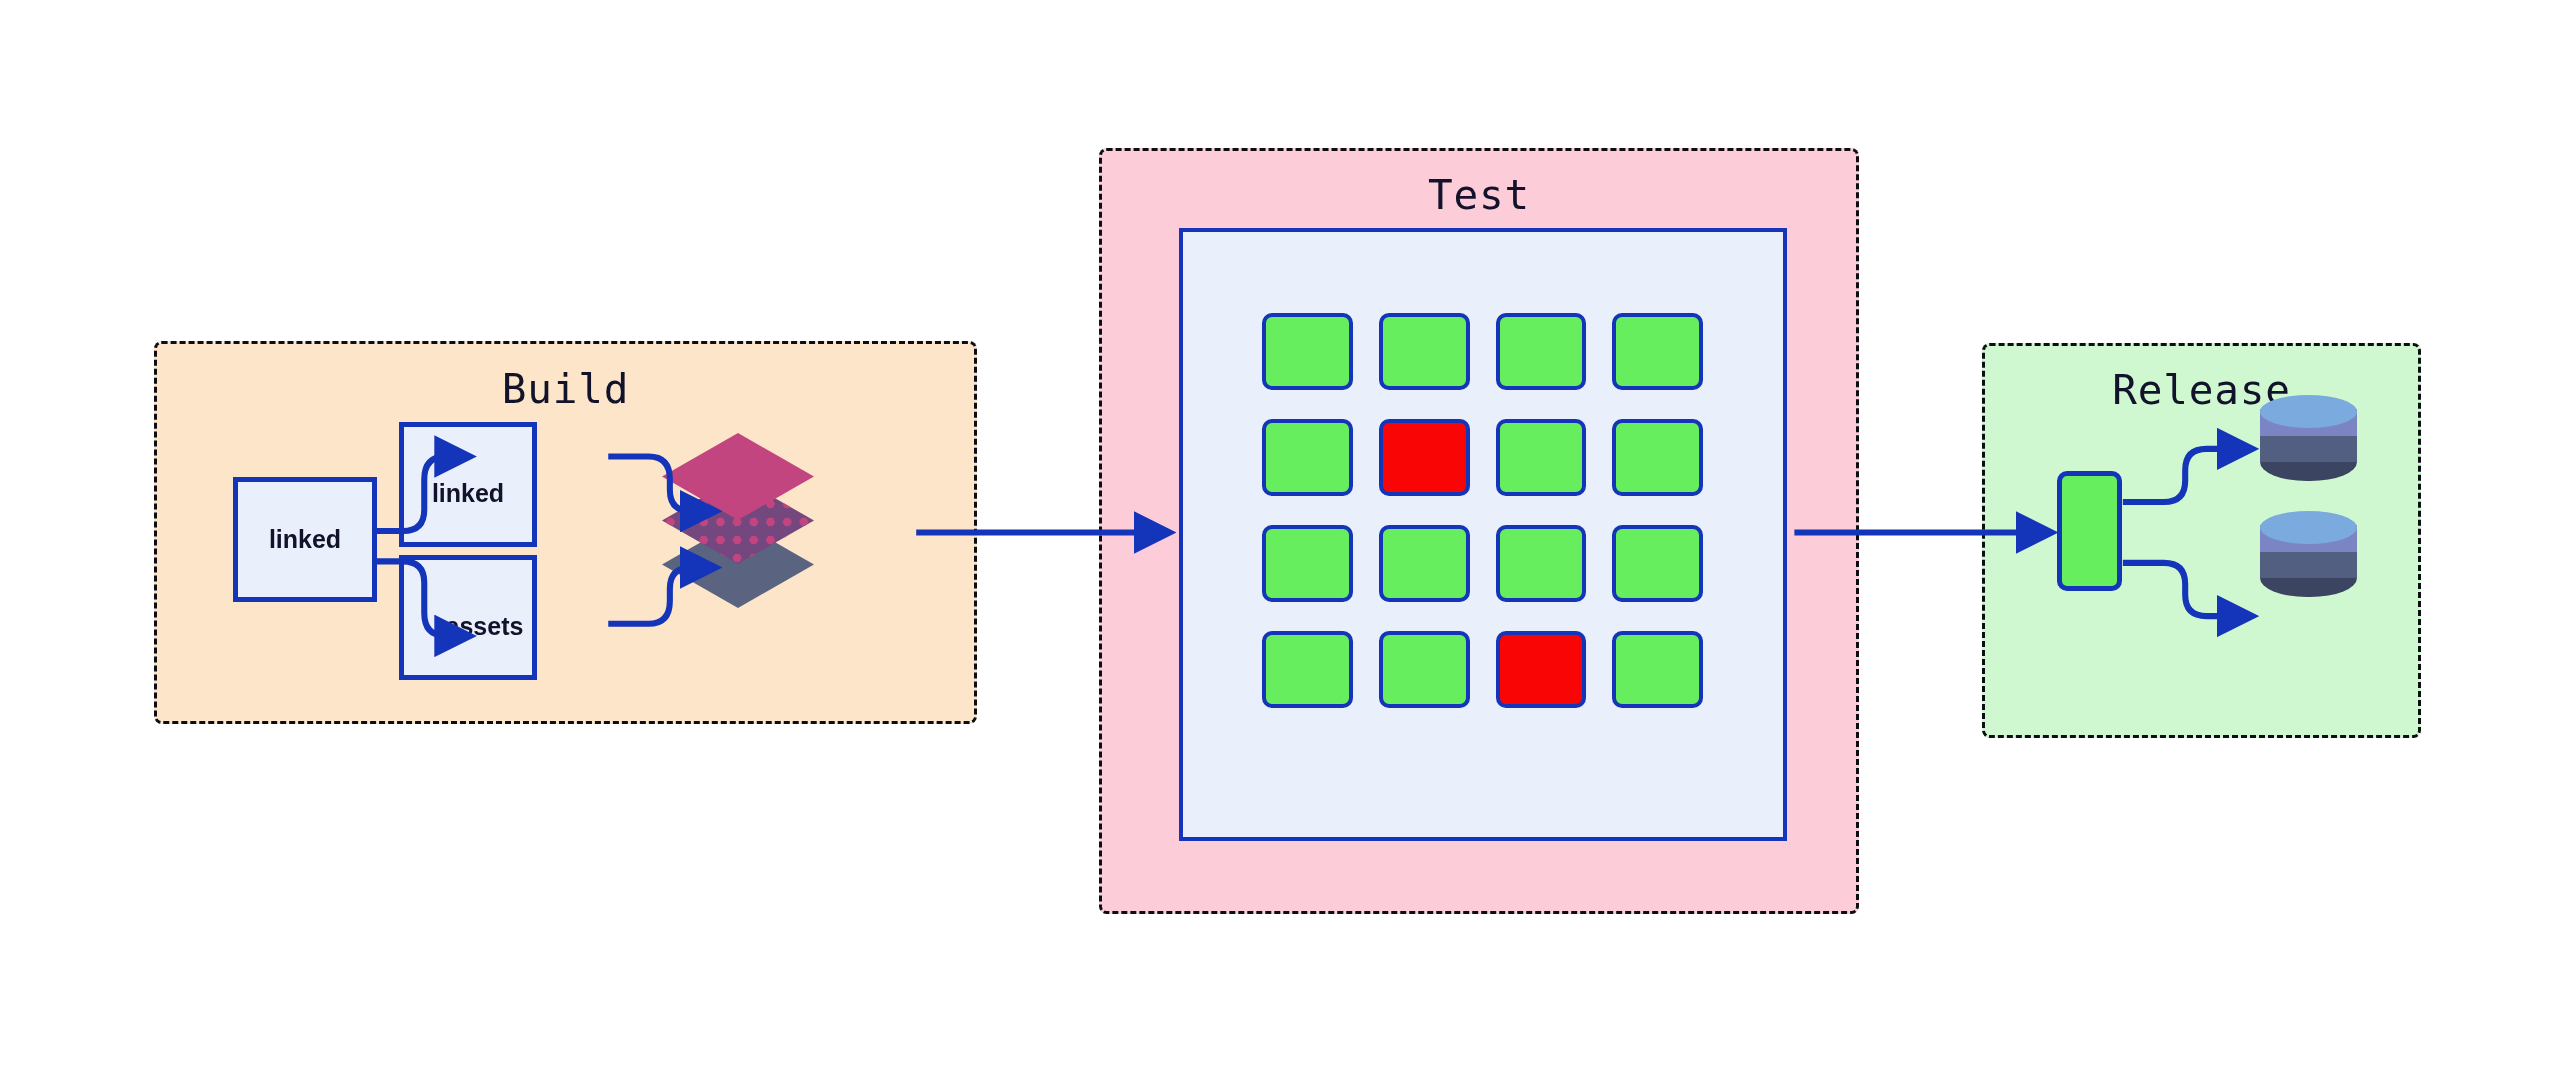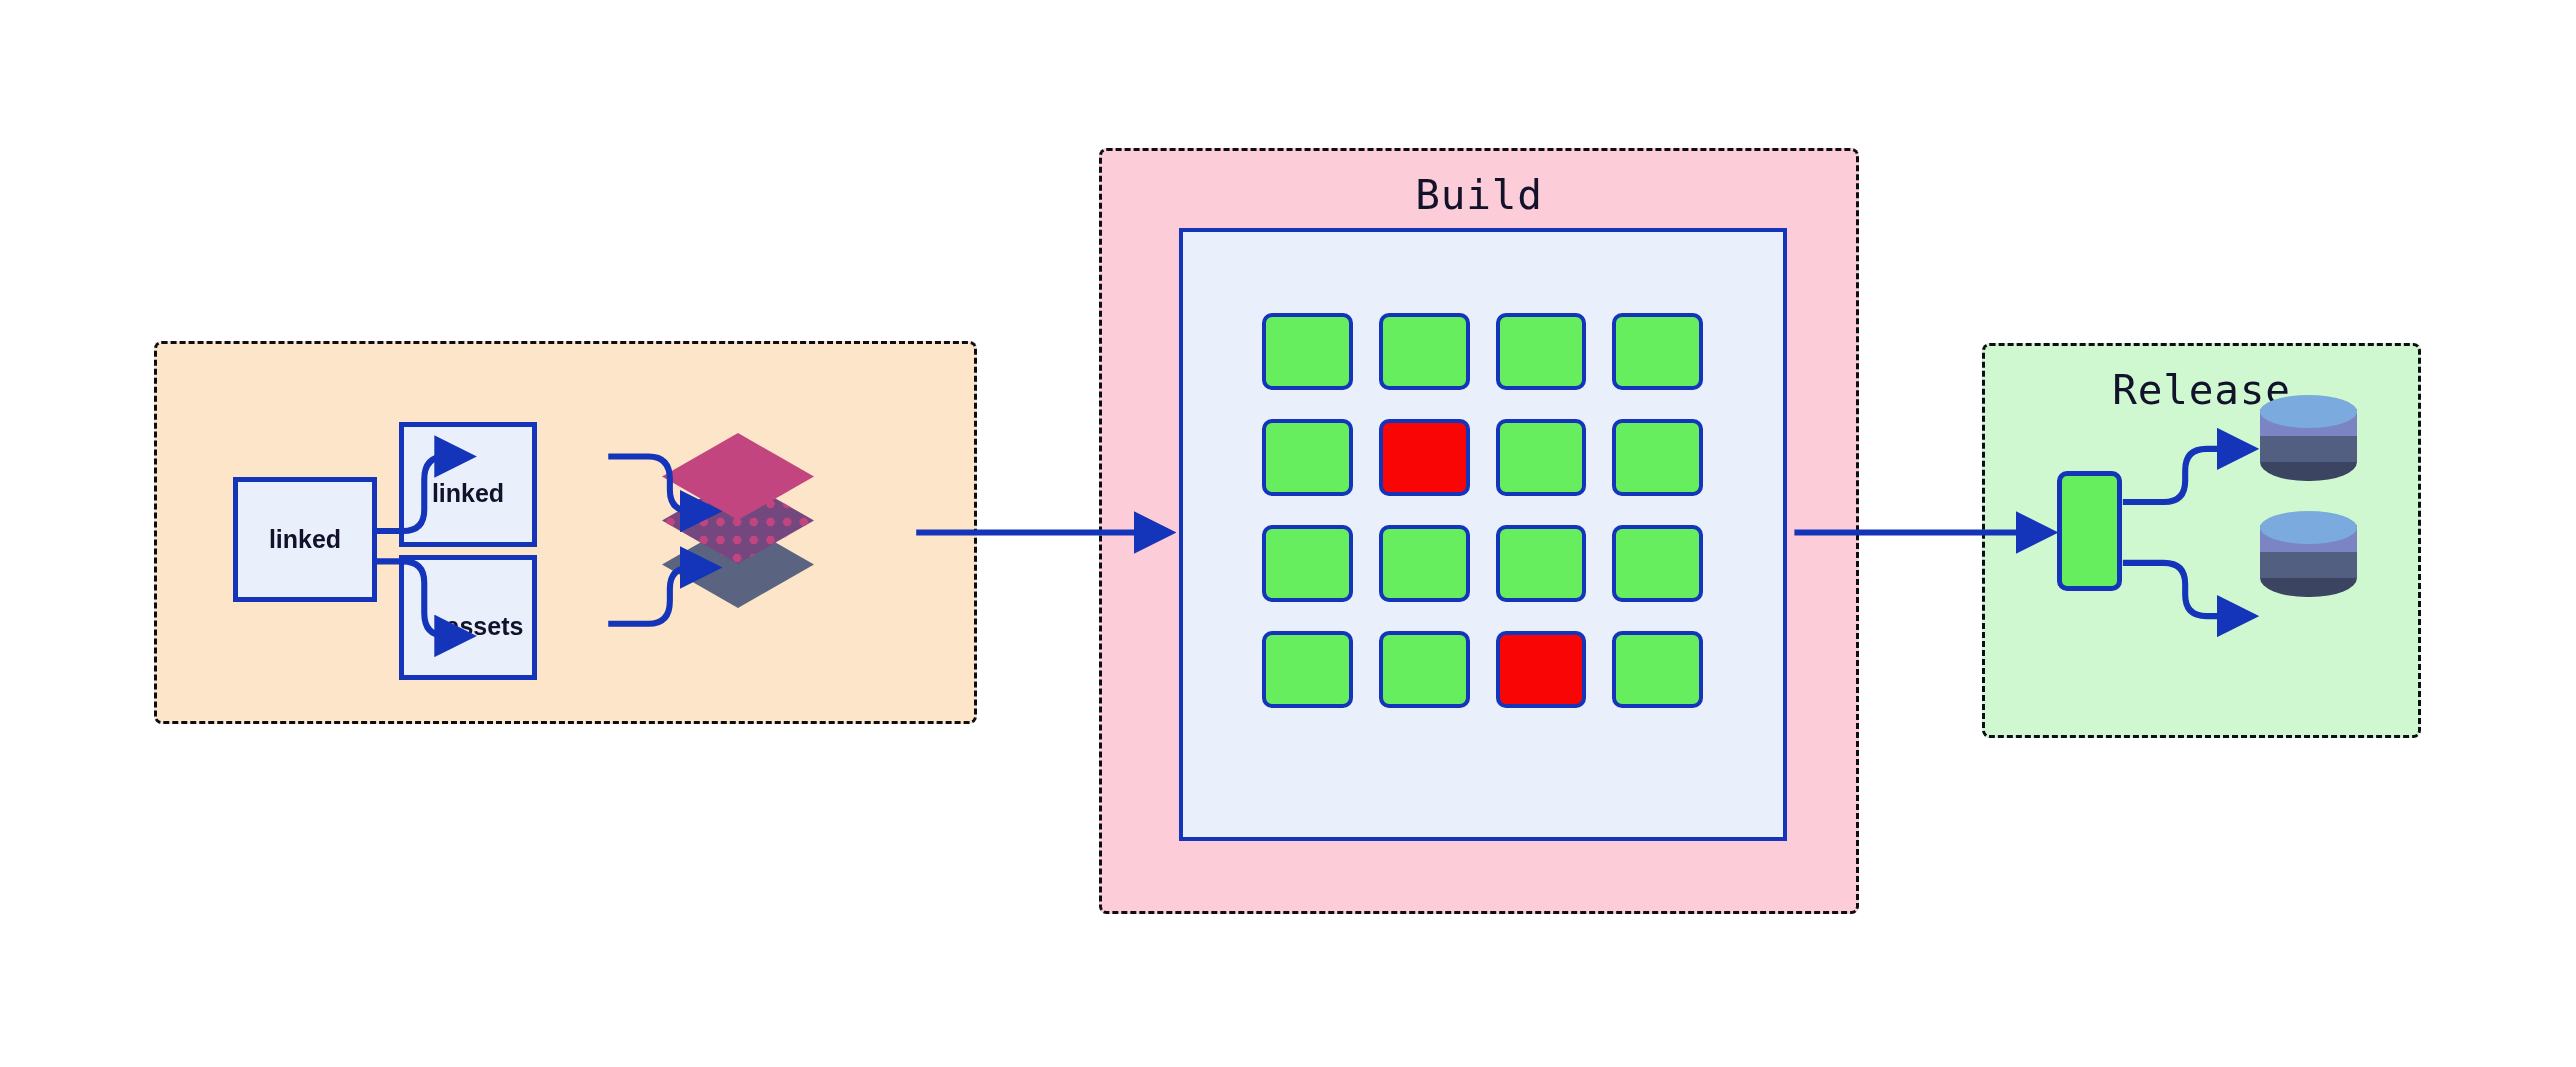--- a/index.html
+++ b/index.html
@@ -67,20 +67,21 @@
 
   
   #wires{position:absolute;left:0;top:0;width:2576px;height:1068px;pointer-events:none;}
 </style>
 </head>
 <body>
 
 <div id="canvas">
 
   <div class="group" id="build-group">
+    <div class="group-title" id="build-title">Build</div>
 
     <div class="node-box" id="source-box">
       <span>linked</span>
     </div>
 
     <div class="node-box" id="linked-box">
       <span>linked</span>
     </div>
 
     <div class="node-box" id="assets-box">
@@ -89,21 +90,21 @@
 
     <div id="layers-icon">
       <div class="lyr" id="lyr-bot"></div>
       <div class="lyr" id="lyr-mid"></div>
       <div id="lyr-mid-dots"></div>
       <div class="lyr" id="lyr-top"></div>
     </div>
   </div>
 
   <div class="group" id="test-group">
-    <div class="group-title" id="test-title">Build</div>
+    <div class="group-title" id="test-title">Test</div>
   </div>
   <div id="test-panel"></div>
   <div id="test-grid">
       <div class="test-cell pass"></div>
       <div class="test-cell pass"></div>
       <div class="test-cell pass"></div>
       <div class="test-cell pass"></div>
       <div class="test-cell pass"></div>
       <div class="test-cell fail"></div>
       <div class="test-cell pass"></div>

